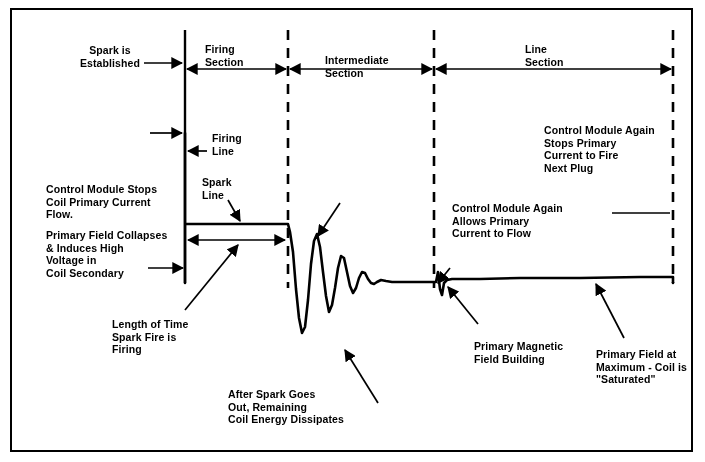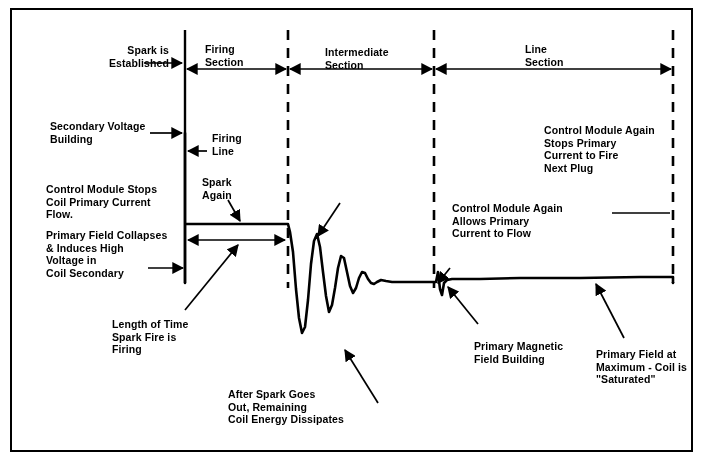--- a/index.html
+++ b/index.html
@@ -147,49 +147,47 @@
       <line x1="340" y1="203" x2="318" y2="236" marker-end="url(#arrowEnd)"></line>
       <line x1="185" y1="310" x2="238" y2="245" marker-end="url(#arrowEnd)"></line>
       <line x1="378" y1="403" x2="345" y2="350" marker-end="url(#arrowEnd)"></line>
       <line x1="450" y1="268" x2="438" y2="283" marker-end="url(#arrowEnd)"></line>
       <line x1="478" y1="324" x2="448" y2="287" marker-end="url(#arrowEnd)"></line>
       <line x1="624" y1="338" x2="596" y2="284" marker-end="url(#arrowEnd)"></line>
       <line x1="612" y1="213" x2="670" y2="213"></line>
     </g>
   </svg>
 
-  <div class="lbl ctr" style="left:73px; top:44px; width:96px;text-align:right;">Spark is
+  <div class="lbl ctr" style="left:62px; top:44px; width:96px;">Spark is
 Established</div>
 
   <div class="lbl" style="left:205px; top:43px; width:80px;">Firing
 Section</div>
 
-  <div class="lbl" style="left:325px; top:46px; width:90px;">Intermediate
+  <div class="lbl" style="left:325px; top:54px; width:90px;">Intermediate
 Section</div>
 
   <div class="lbl" style="left:525px; top:43px; width:80px;">Line
 Section</div>
 
-  <div class="lbl" style="left:50px; top:120px; width:110px;">Secondary Voltage
-Building</div>
 
   <div class="lbl" style="left:212px; top:132px; width:60px;">Firing
 Line</div>
 
   <div class="lbl" style="left:46px; top:183px; width:160px;">Control Module Stops
 Coil Primary Current
 Flow.</div>
 
   <div class="lbl" style="left:46px; top:229px; width:152px;">Primary Field Collapses
 &amp; Induces High
 Voltage in
 Coil Secondary</div>
 
   <div class="lbl" style="left:202px; top:176px; width:60px;">Spark
-Again</div>
+Line</div>
 
 
   <div class="lbl" style="left:544px; top:124px; width:140px;">Control Module Again
 Stops Primary
 Current to Fire
 Next Plug</div>
 
   <div class="lbl" style="left:452px; top:202px; width:140px;">Control Module Again
 Allows Primary
 Current to Flow</div>

